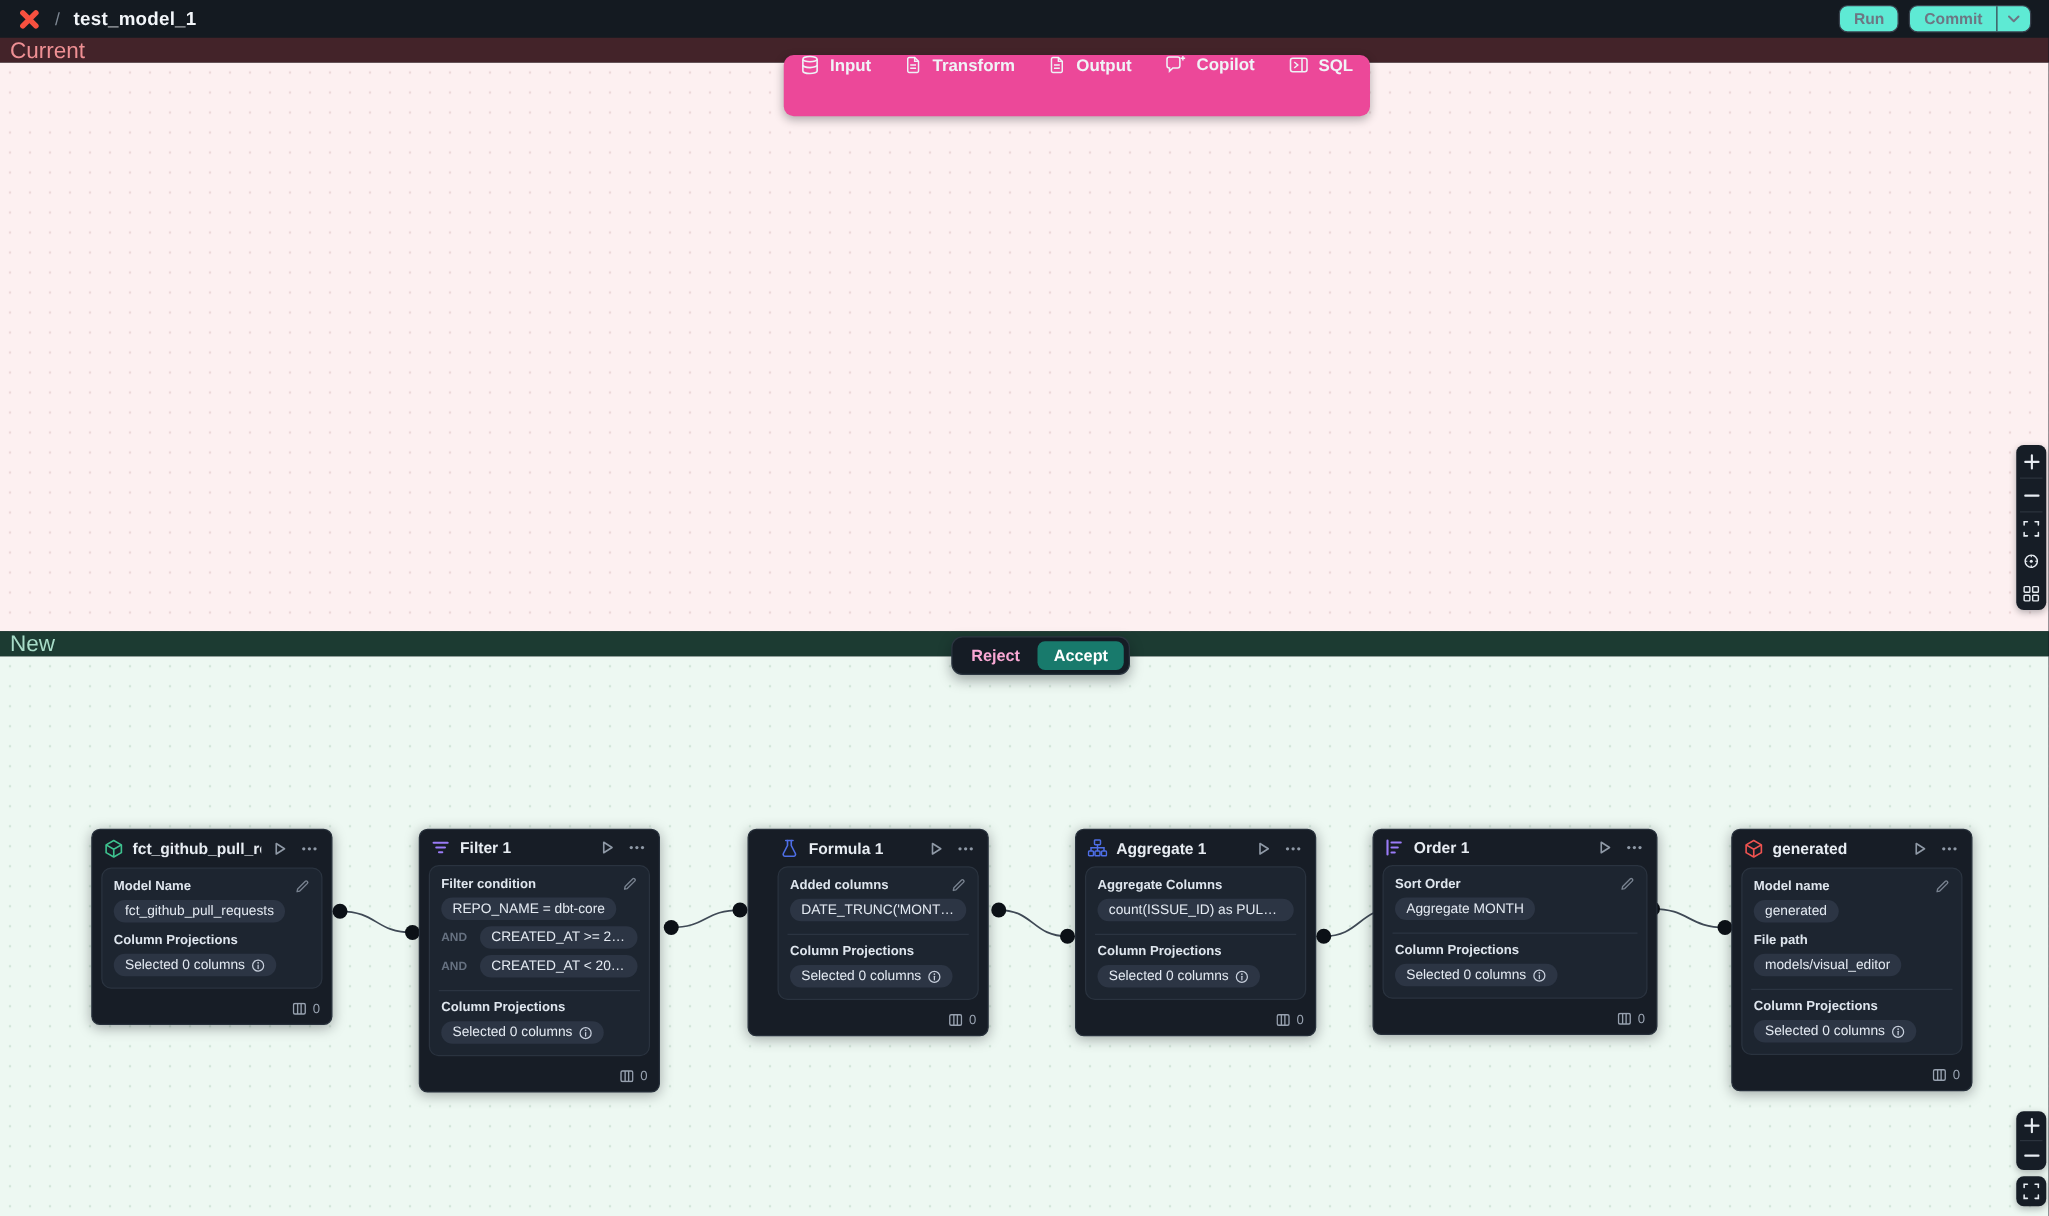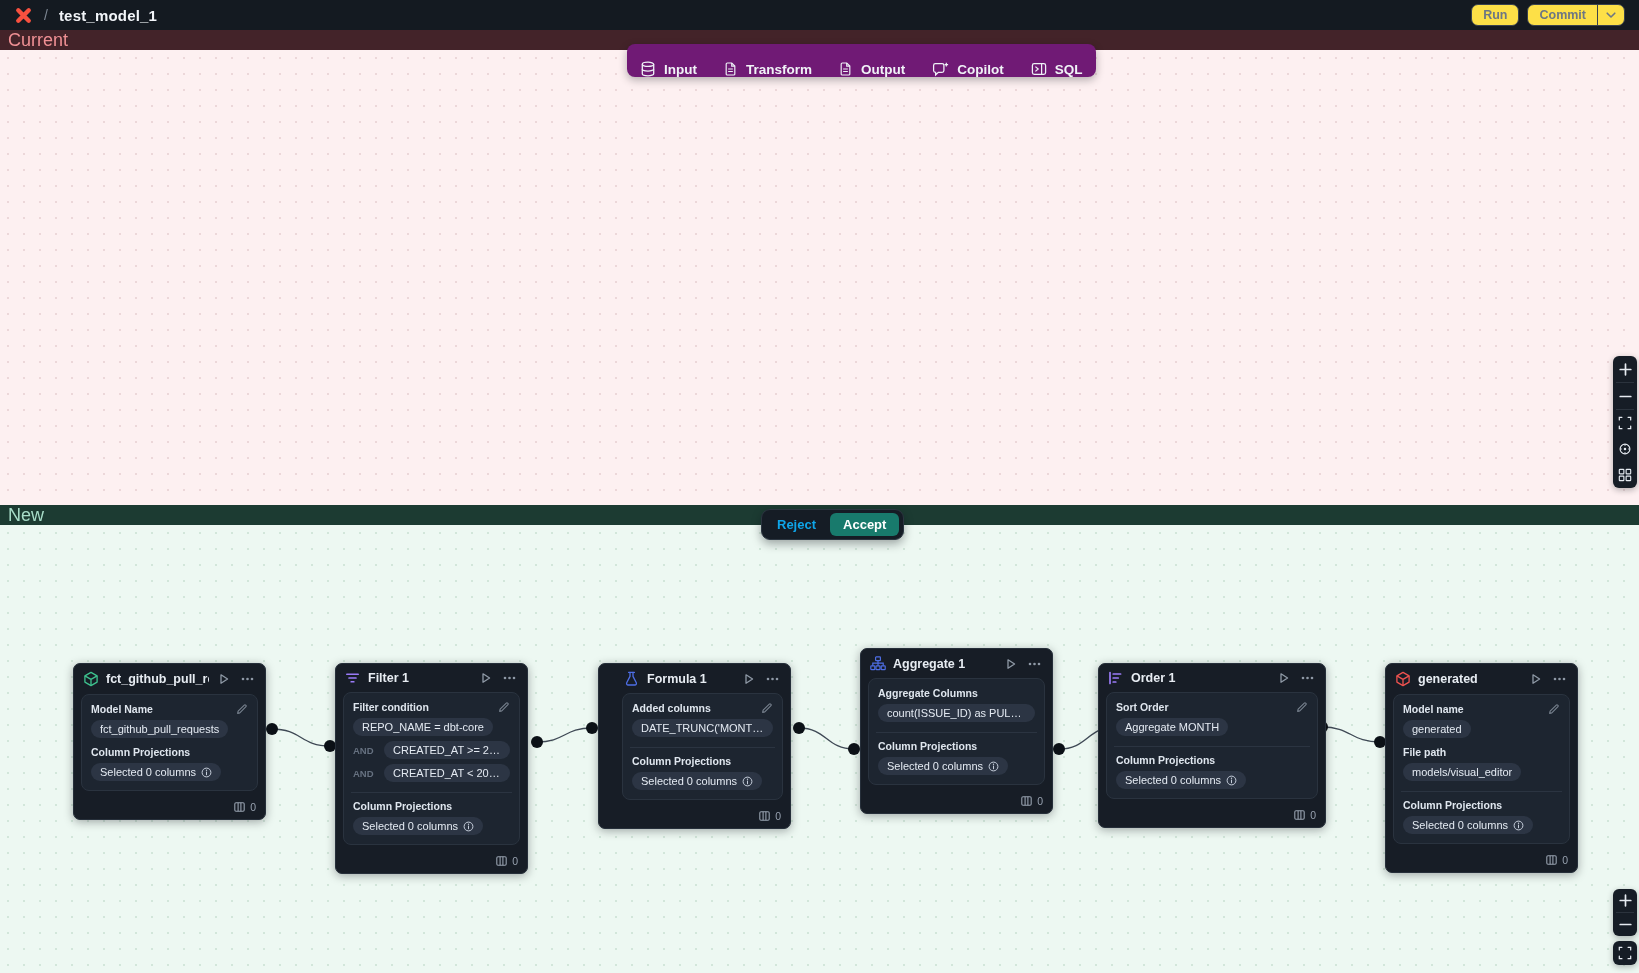--- a/index.html
+++ b/index.html
@@ -5,21 +5,21 @@
   * { margin:0; padding:0; box-sizing:border-box; }
   html,body { width:1639px; height:973px; overflow:hidden; }
   body { font-family:"Liberation Sans", sans-serif; background:#141a21; position:relative; }
 
   
   .topbar { position:absolute; left:0; top:0; width:1639px; height:30px;
     background:#141a21; display:flex; align-items:center; padding:0 14px; gap:11px; z-index:10; }
   .slash { color:#7e8894; font-size:14px; }
   .doc-title { color:#f2f5f9; font-weight:700; font-size:15px; letter-spacing:.2px; }
   .topbar-actions { margin-left:auto; display:flex; gap:8px; align-items:center; }
-  .ghost-btn { height:22px; display:flex; align-items:center; background:#fde047;
+  .ghost-btn { height:22px; display:flex; align-items:center; background:#5eead4;
     border:1px solid #39424e; border-radius:7px; color:#6d7683; font-size:12.5px; font-weight:600; }
   .ghost-btn .seg { padding:0 11px; display:flex; align-items:center; height:100%; }
   .ghost-btn .seg.chev { border-left:1px solid #39424e; padding:0 8px; }
 
   
   .bar { position:absolute; left:0; width:1639px; height:20px; display:flex; align-items:center;
     padding:0 8px; font-size:18px; z-index:4; }
   .bar-current { top:30px; background:var(--bar-current-bg,#432329); color:var(--bar-current-text,#ef9094); }
   .bar-new { top:505px; background:var(--bar-new-bg,#1c3b32); color:var(--bar-new-text,#a7dcc8); }
 
@@ -28,32 +28,32 @@
   .canvas-current { top:50px; height:455px;
     background-color:var(--canvas-current-bg,#fdf0f1);
     background-image:radial-gradient(circle, var(--canvas-current-dot,#ecd7d9) 1px, transparent 1.3px);
     background-size:16px 16px; }
   .canvas-new { top:525px; height:448px;
     background-color:var(--canvas-new-bg,#edf8f2);
     background-image:radial-gradient(circle, var(--canvas-new-dot,#d2e6da) 1px, transparent 1.3px);
     background-size:16px 16px; }
 
   
-  .fl-toolbar { position:absolute; left:627px; top:44px; height:33px; background:#701a75;
-    border-radius:8px; display:flex; align-items:flex-end; z-index:12; box-shadow:0 3px 8px rgba(10,14,20,.3); }
+  .fl-toolbar { position:absolute; left:627px; top:44px; height:49px; background:#ec4899;
+    border-radius:8px; display:flex; align-items:flex-start; z-index:12; box-shadow:0 3px 8px rgba(10,14,20,.3); }
   .tb-item { display:flex; align-items:center; gap:8px; padding:0 13px; color:#f0f3f7;
     font-size:13.5px; font-weight:600; cursor:pointer; white-space:nowrap; }
   .tb-sep { width:1px; background:#2a333e; }
   .tb-item svg { display:block; }
 
   
   .diff-actions { position:absolute; left:761px; top:509px; height:31px; background:#151c25;
     border:1px solid #2b3540; border-radius:9px; display:flex; align-items:center; padding:0 4px;
     gap:3px; z-index:12; box-shadow:0 4px 10px rgba(10,14,20,.35); }
-  .reject-btn { color:#0ea5e9; font-size:13px; font-weight:600; padding:3px 11px; cursor:pointer; }
+  .reject-btn { color:#f9a8d4; font-size:13px; font-weight:600; padding:3px 11px; cursor:pointer; }
   .accept-btn { background:var(--teal-accent,#187a6c); color:#ffffff; font-size:13px; font-weight:700;
     padding:4px 13px; border-radius:6px; cursor:pointer; }
 
   
   #edges { position:absolute; left:0; top:0; z-index:2; pointer-events:none; }
 
   
   .node { position:absolute; background:#171d26; border:1px solid #262f3a; border-radius:7px;
     box-shadow:0 2px 10px rgba(13,17,23,.35); color:#e7ecf2; z-index:3; }
   .node-header { display:flex; align-items:center; gap:7px; padding:7px 9px 6px; }
@@ -392,21 +392,21 @@
         </div>
       </div>
     <div class="node-footer">
       <svg width="11" height="10" viewBox="0 0 11 10" fill="none" stroke="currentColor" stroke-width="1.1">
           <rect x="0.8" y="0.8" width="9.4" height="8.4" rx="1.2"></rect>
           <path d="M4.1 0.8 V9.2 M6.9 0.8 V9.2"></path>
         </svg>
       <span class="node-count">0</span>
     </div>
   </div>
-    <div class="node" style="left: 860px; top: 648px; width: 193px;">
+    <div class="node" style="left: 860px; top: 663px; width: 193px;">
     <div class="node-header">
       <span class="node-icon">
           <svg width="16" height="15" viewBox="0 0 16 15" fill="none" stroke="#4e6ee5" stroke-width="1.2">
             <rect x="5.6" y="0.9" width="4.8" height="3.8" rx="0.7"></rect>
             <rect x="0.8" y="9.8" width="4" height="3.8" rx="0.7"></rect>
             <rect x="6" y="9.8" width="4" height="3.8" rx="0.7"></rect>
             <rect x="11.2" y="9.8" width="4" height="3.8" rx="0.7"></rect>
             <path d="M8 4.7 V7.2 M2.8 9.8 V7.2 H13.2 V9.8 M8 7.2 V9.8"></path>
           </svg>
         </span>

